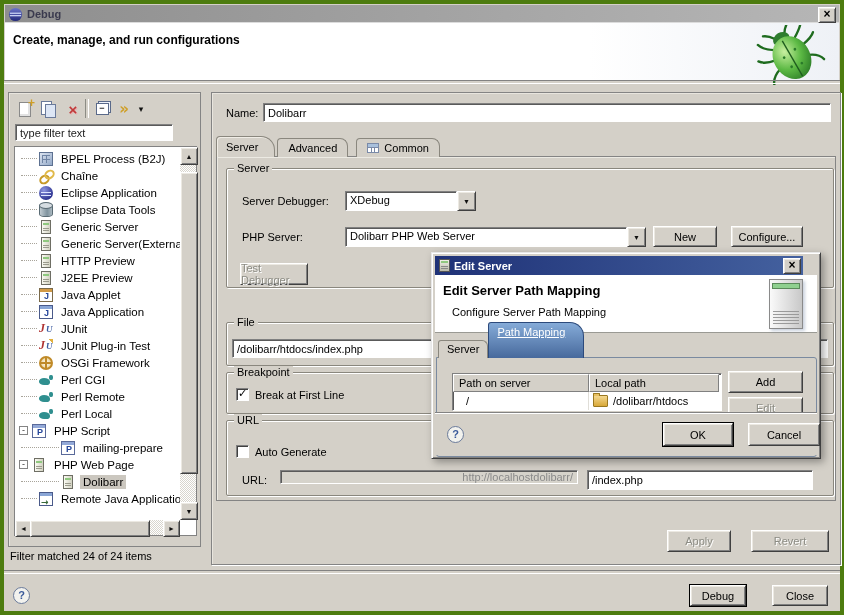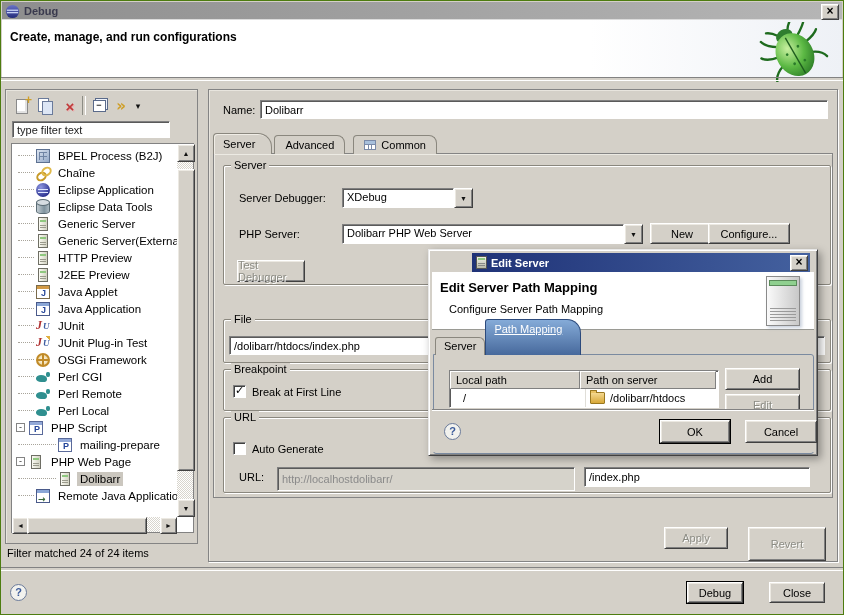--- a/index.html
+++ b/index.html
@@ -1,17 +1,17 @@
 <!DOCTYPE html>
 <html><head>
 <meta charset="utf-8">
 <style>
   html,body{margin:0;padding:0;}
   body{width:844px;height:615px;background:#d4d0c8;font-family:"Liberation Sans",sans-serif;font-size:11px;color:#000;overflow:hidden;}
-  #win{position:relative;width:844px;height:615px;background:#d4d0c8;border:1px solid #4d7c0f;box-sizing:border-box;}
+  #win{position:relative;width:844px;height:615px;background:#d4d0c8;border:4px solid #4d7c0f;box-sizing:border-box;}
   
   .raised{background:#d4d0c8;border:1px solid;border-color:#fff #404040 #404040 #fff;box-shadow:inset 1px 1px 0 #ece9e2, inset -1px -1px 0 #808080;}
   .btn{position:absolute;display:flex;align-items:center;justify-content:center;background:#d4d0c8;border:1px solid;border-color:#fff #404040 #404040 #fff;box-shadow:inset 1px 1px 0 #ece9e2, inset -1px -1px 0 #808080;font-size:11px;cursor:default;box-sizing:border-box;}
   .btn.default{outline:1px solid #000;}
   .btn.disabled{color:#8c8c84;text-shadow:1px 1px 0 #fff;}
   input.field{position:absolute;background:#fff;border:1px solid;border-color:#808080 #fff #fff #808080;box-shadow:inset 1px 1px 0 #5a5a5a;font:11px "Liberation Sans",sans-serif;padding:1px 4px;box-sizing:border-box;outline:none;}
   input.field:disabled{background:#d6d3cb;color:#8a8a8a;}
   .group{position:absolute;border:1px solid #8a877e;box-shadow:inset 1px 1px 0 #fff,1px 1px 0 #fff;border-radius:2px;box-sizing:border-box;}
   .legend{position:absolute;top:-7px;left:7px;background:#d4d0c8;padding:0 3px;line-height:12px;}
   .lbl{position:absolute;white-space:nowrap;}
@@ -100,21 +100,21 @@
   .tab{height:19px;border:1px solid #8a877e;border-bottom:none;border-radius:4px 8px 0 0;padding:3px 10px 0;background:#d4d0c8;box-sizing:border-box;display:flex;align-items:flex-start;}
   .tab.active{height:21px;border-radius:4px 14px 0 0;padding:4px 16px 0 9px;box-shadow:inset 1px 1px 0 #f0ede6;z-index:3;}
   .tab + .tab{margin-left:2px;}
   .tab.gap{margin-left:8px;}
   .tab-ic{width:12px;height:10px;background:#fff;border:1px solid #7a8aa8;display:inline-block;margin:1px 5px 0 0;position:relative;box-sizing:border-box;}
   .tab-ic::before{content:"";position:absolute;left:0;right:0;top:0;height:3px;background:#a8c0dc;border-bottom:1px solid #7a8aa8;}
   .tab-ic::after{content:"";position:absolute;left:3px;top:4px;bottom:0;width:1px;background:#7a8aa8;box-shadow:3px 0 0 #7a8aa8;}
   #tabcontent{position:absolute;left:212px;top:152px;width:620px;height:345px;border:1px solid #848484;box-shadow:inset 1px 1px 0 #eceae3;box-sizing:border-box;z-index:1;}
   
   #dialog{position:absolute;left:427px;top:248px;width:390px;height:207px;background:#d4d0c8;border:1px solid;border-color:#e8e8e8 #404040 #404040 #e8e8e8;box-shadow:inset 1px 1px 0 #fff,inset -1px -1px 0 #808080,3px 3px 8px rgba(0,0,0,.35);box-sizing:border-box;z-index:10;}
-  #dtitle{position:absolute;left:3px;top:3px;right:7px;height:19px;background:linear-gradient(90deg,#1f3277,#44619f);display:flex;align-items:center;color:#fff;font-weight:bold;margin-left:40px;}
+  #dtitle{position:absolute;left:3px;top:3px;right:17px;height:19px;background:linear-gradient(90deg,#1f3277,#44619f);display:flex;align-items:center;color:#fff;font-weight:bold;}
   #dclose{position:absolute;right:2px;top:2px;width:16px;height:14px;font:bold 12px/12px "Liberation Sans",sans-serif;text-align:center;color:#000;}
   #dheader{position:absolute;left:3px;top:22px;right:3px;height:57px;background:#fff;border-bottom:1px solid #9a9a94;}
   #dheading{position:absolute;left:8px;top:8px;font-size:13px;font-weight:bold;}
   #dsubheading{position:absolute;left:17px;top:31px;}
   .tower{position:absolute;right:14px;top:4px;width:32px;height:48px;background:linear-gradient(90deg,#fafafa,#c8c8c8);border:1px solid #8a8a8a;box-shadow:2px 2px 3px rgba(120,140,170,.4);}
   .tower::before{content:"";position:absolute;left:2px;right:2px;top:3px;height:4px;background:#8fd08f;border:1px solid #5a8a5a;}
   .tower::after{content:"";position:absolute;left:3px;right:3px;bottom:3px;height:14px;background-image:linear-gradient(#9a9a9a 1px,transparent 1px);background-size:100% 3px;}
   #dtabs{position:absolute;left:6px;top:85px;height:20px;display:flex;align-items:flex-end;z-index:2;}
   .dtab{height:18px;border:1px solid #8a877e;border-bottom:none;border-radius:3px 6px 0 0;padding:2px 8px 0;background:#d4d0c8;box-sizing:border-box;}
   .dtab.active{height:36px;border-radius:3px 14px 0 0;padding:3px 18px 0 8px;background:linear-gradient(180deg,#85abd8,#47699c);border-color:#2c4a7c;color:#fff;text-decoration:underline;z-index:3;}
@@ -328,46 +328,46 @@
     <div class="combo" style="left:118px;top:22px;width:131px">
       <span class="cfield">XDebug</span>
       <span class="cbtn">▼</span>
     </div>
     <span class="lbl" style="left:15px;top:62px">PHP Server:</span>
     <div class="combo" style="left:118px;top:58px;width:301px">
       <span class="cfield">Dolibarr PHP Web Server</span>
       <span class="cbtn">▼</span>
     </div>
     <div class="btn" style="left:426px;top:57px;width:64px;height:21px">New</div>
-    <div class="btn" style="left:484px;top:57px;width:82px;height:21px">Configure...</div>
+    <div class="btn" style="left:504px;top:57px;width:72px;height:21px">Configure...</div>
     <div class="btn disabled" style="left:13px;top:94px;width:68px;height:22px">Test Debugger</div>
   </div>
 
   <div class="group" style="left:222px;top:318px;width:608px;height:44px">
     <span class="legend">File</span>
     <input class="field" style="left: 5px; top: 16px; width: 596px; height: 19px;" value="/dolibarr/htdocs/index.php">
   </div>
 
   <div class="group" style="left:222px;top:368px;width:608px;height:42px">
     <span class="legend">Breakpoint</span>
     <span class="cb checked" style="left:9px;top:15px"></span>
     <span class="lbl" style="left:28px;top:16px">Break at First Line</span>
   </div>
 
   <div class="group" style="left:222px;top:416px;width:608px;height:76px">
     <span class="legend">URL</span>
     <span class="cb" style="left:9px;top:24px"></span>
     <span class="lbl" style="left:28px;top:25px">Auto Generate</span>
     <span class="lbl" style="left:15px;top:53px">URL:</span>
-    <input class="field" style="left: 53px; top: 49px; width: 298px; height: 24px;" disabled="" value="http://localhostdolibarr/">
+    <input class="field" style="left: 53px; top: 49px; width: 298px; height: 14px; text-align: right;" disabled="" value="http://localhostdolibarr/">
     <input class="field" style="left: 360px; top: 49px; width: 226px; height: 20px;" value="/index.php">
   </div>
 
   <div class="btn disabled" style="left:663px;top:526px;width:64px;height:22px">Apply</div>
-  <div class="btn disabled" style="left:747px;top:526px;width:78px;height:34px">Revert</div>
+  <div class="btn disabled" style="left:747px;top:526px;width:78px;height:22px">Revert</div>
 
   <div class="sepline" style="top:566px"></div>
   <div class="help" style="left:9px;top:583px">?</div>
   <div class="btn default" style="left:686px;top:581px;width:56px;height:21px">Debug</div>
   <div class="btn" style="left:768px;top:581px;width:56px;height:21px">Close</div>
 
   <div id="dialog">
     <div id="dtitle">
       <span class="mini-server"></span>
       <span>Edit Server</span>
@@ -379,22 +379,22 @@
       <span class="tower"></span>
     </div>
     <div id="dtabs">
       <div class="dtab"><span>Server</span></div>
       <div class="dtab active"><span>Path Mapping</span></div>
     </div>
     <div id="dcontent"></div>
 
     <div id="dtable">
       <div class="dth-row">
+        <span class="dth c1">Path on server</span>
         <span class="dth c2">Local path</span>
-        <span class="dth c1">Path on server</span>
       </div>
       <div>
           <div class="dtr">
             <span class="dtd c1">/</span>
             <span class="dtd c2">
               <span class="folder"></span>
               <span>/dolibarr/htdocs</span>
             </span>
           </div>
         </div>

